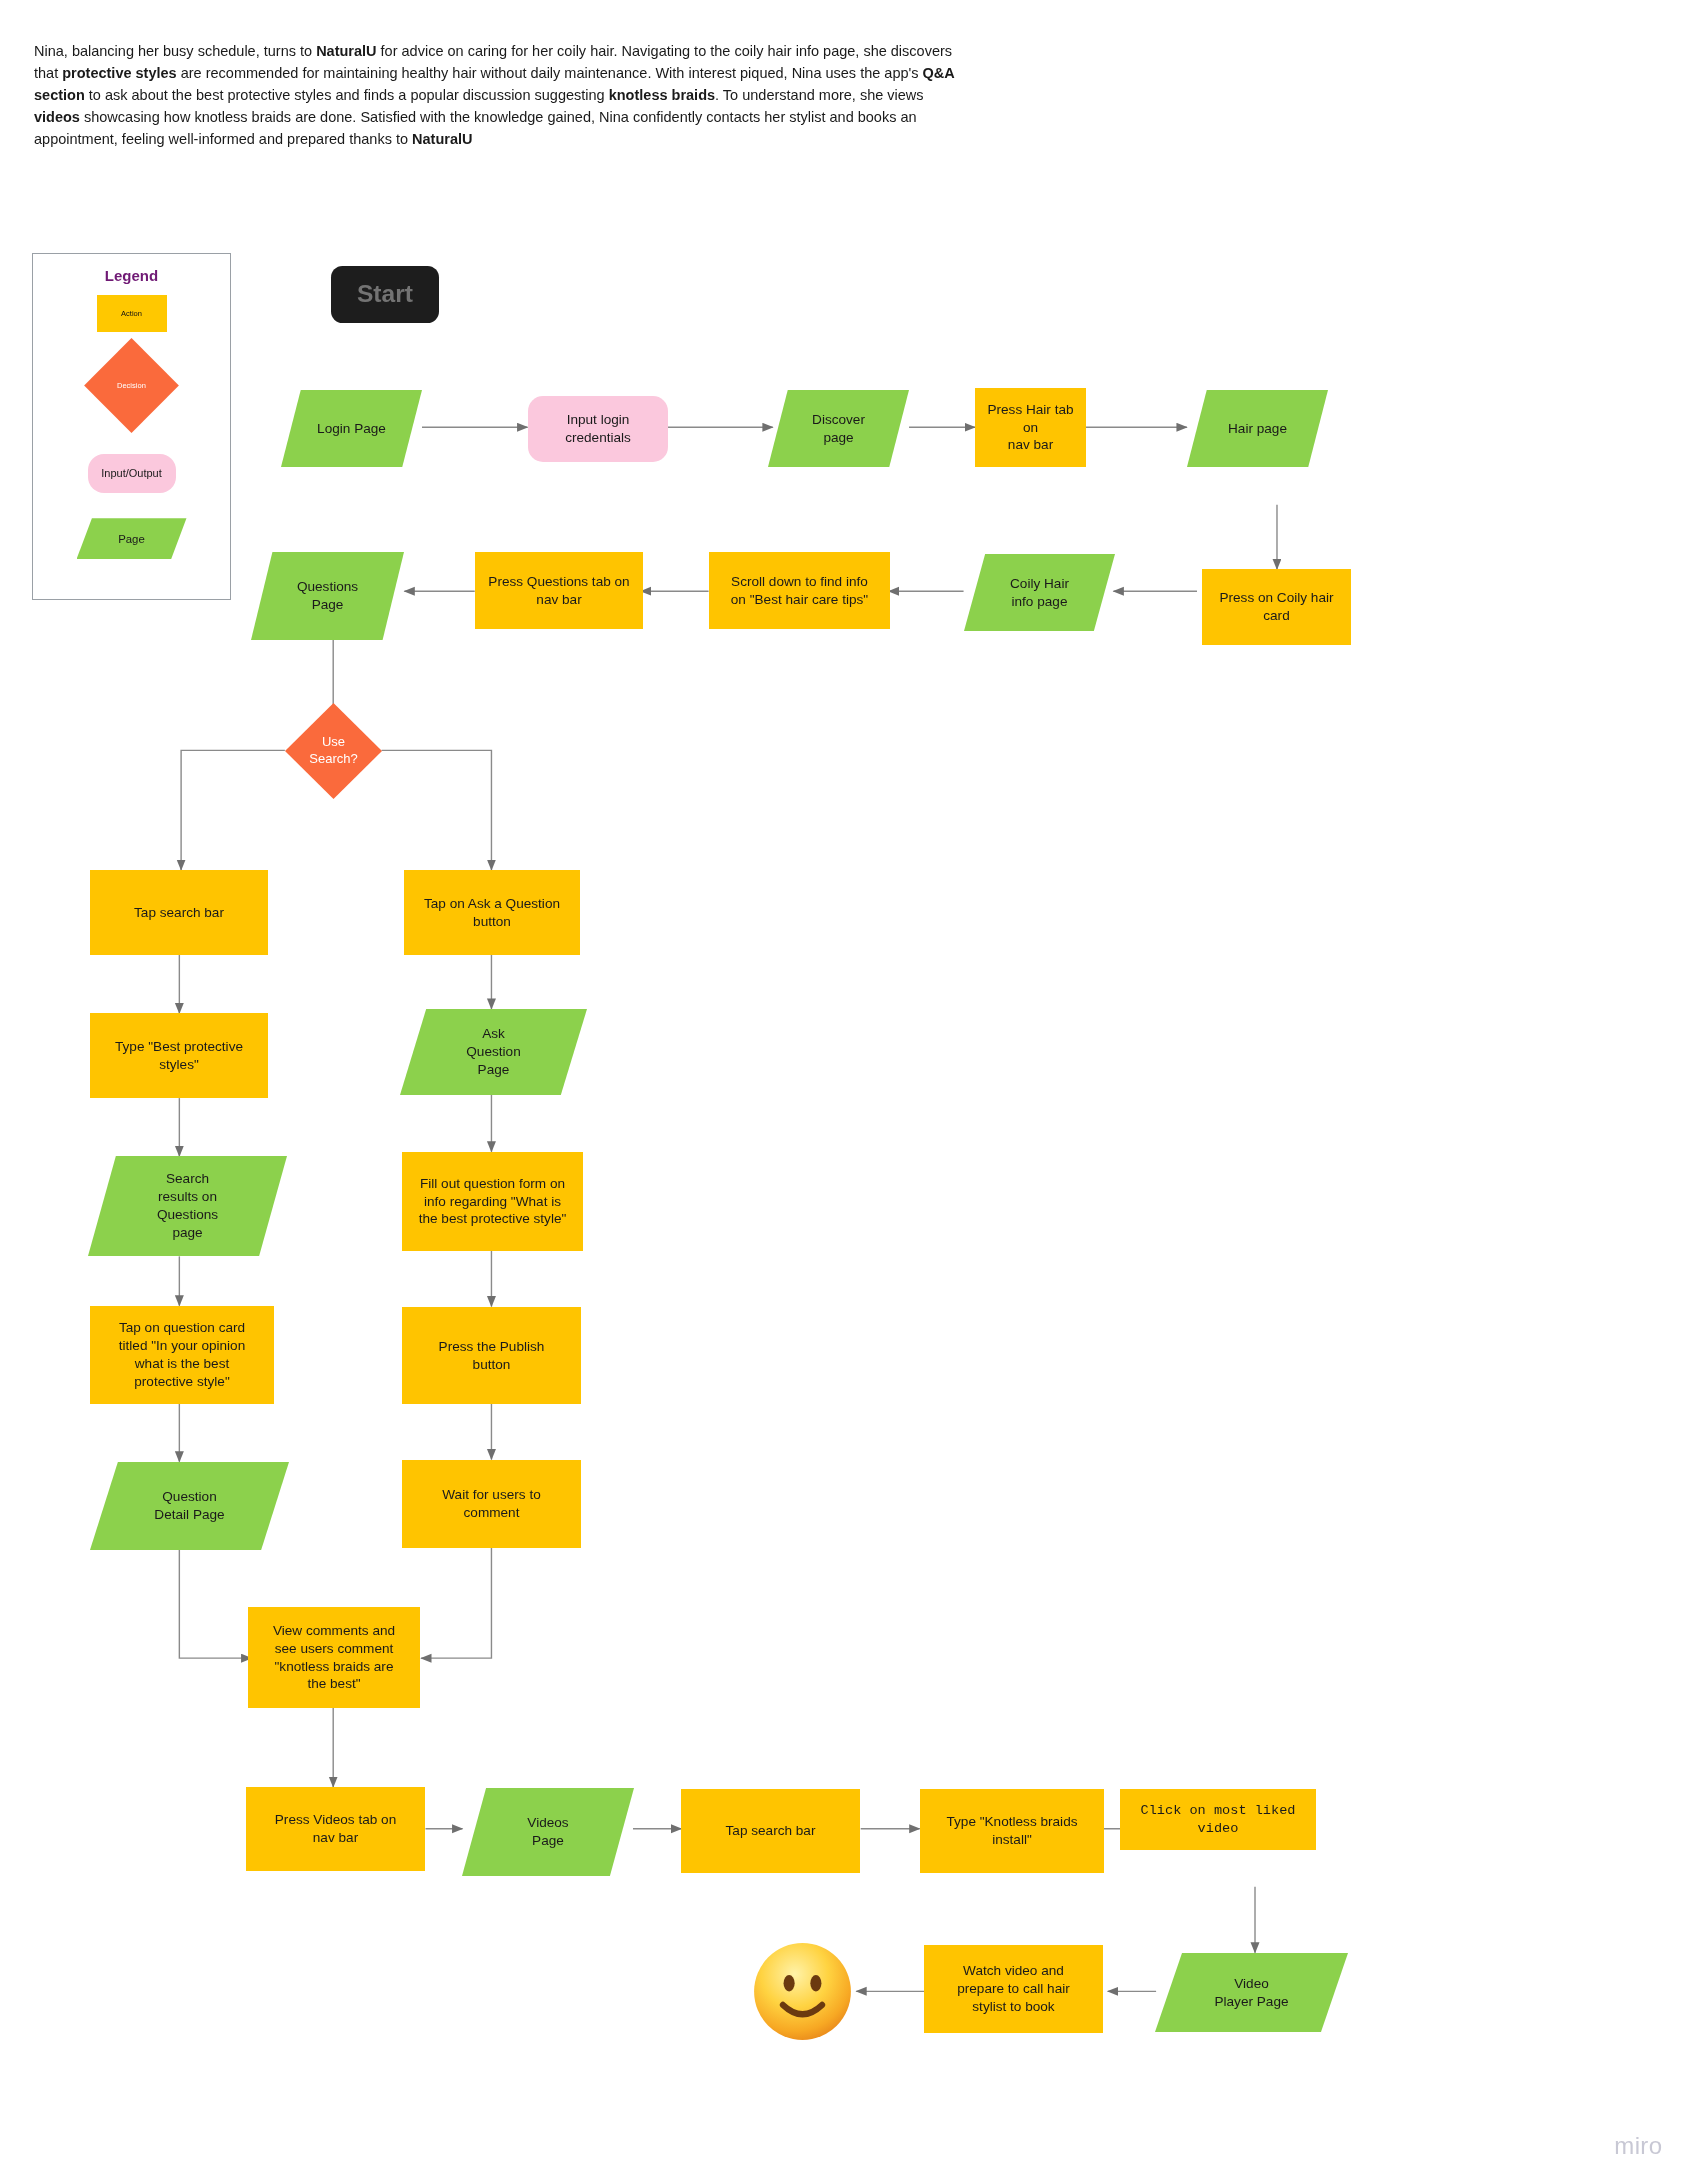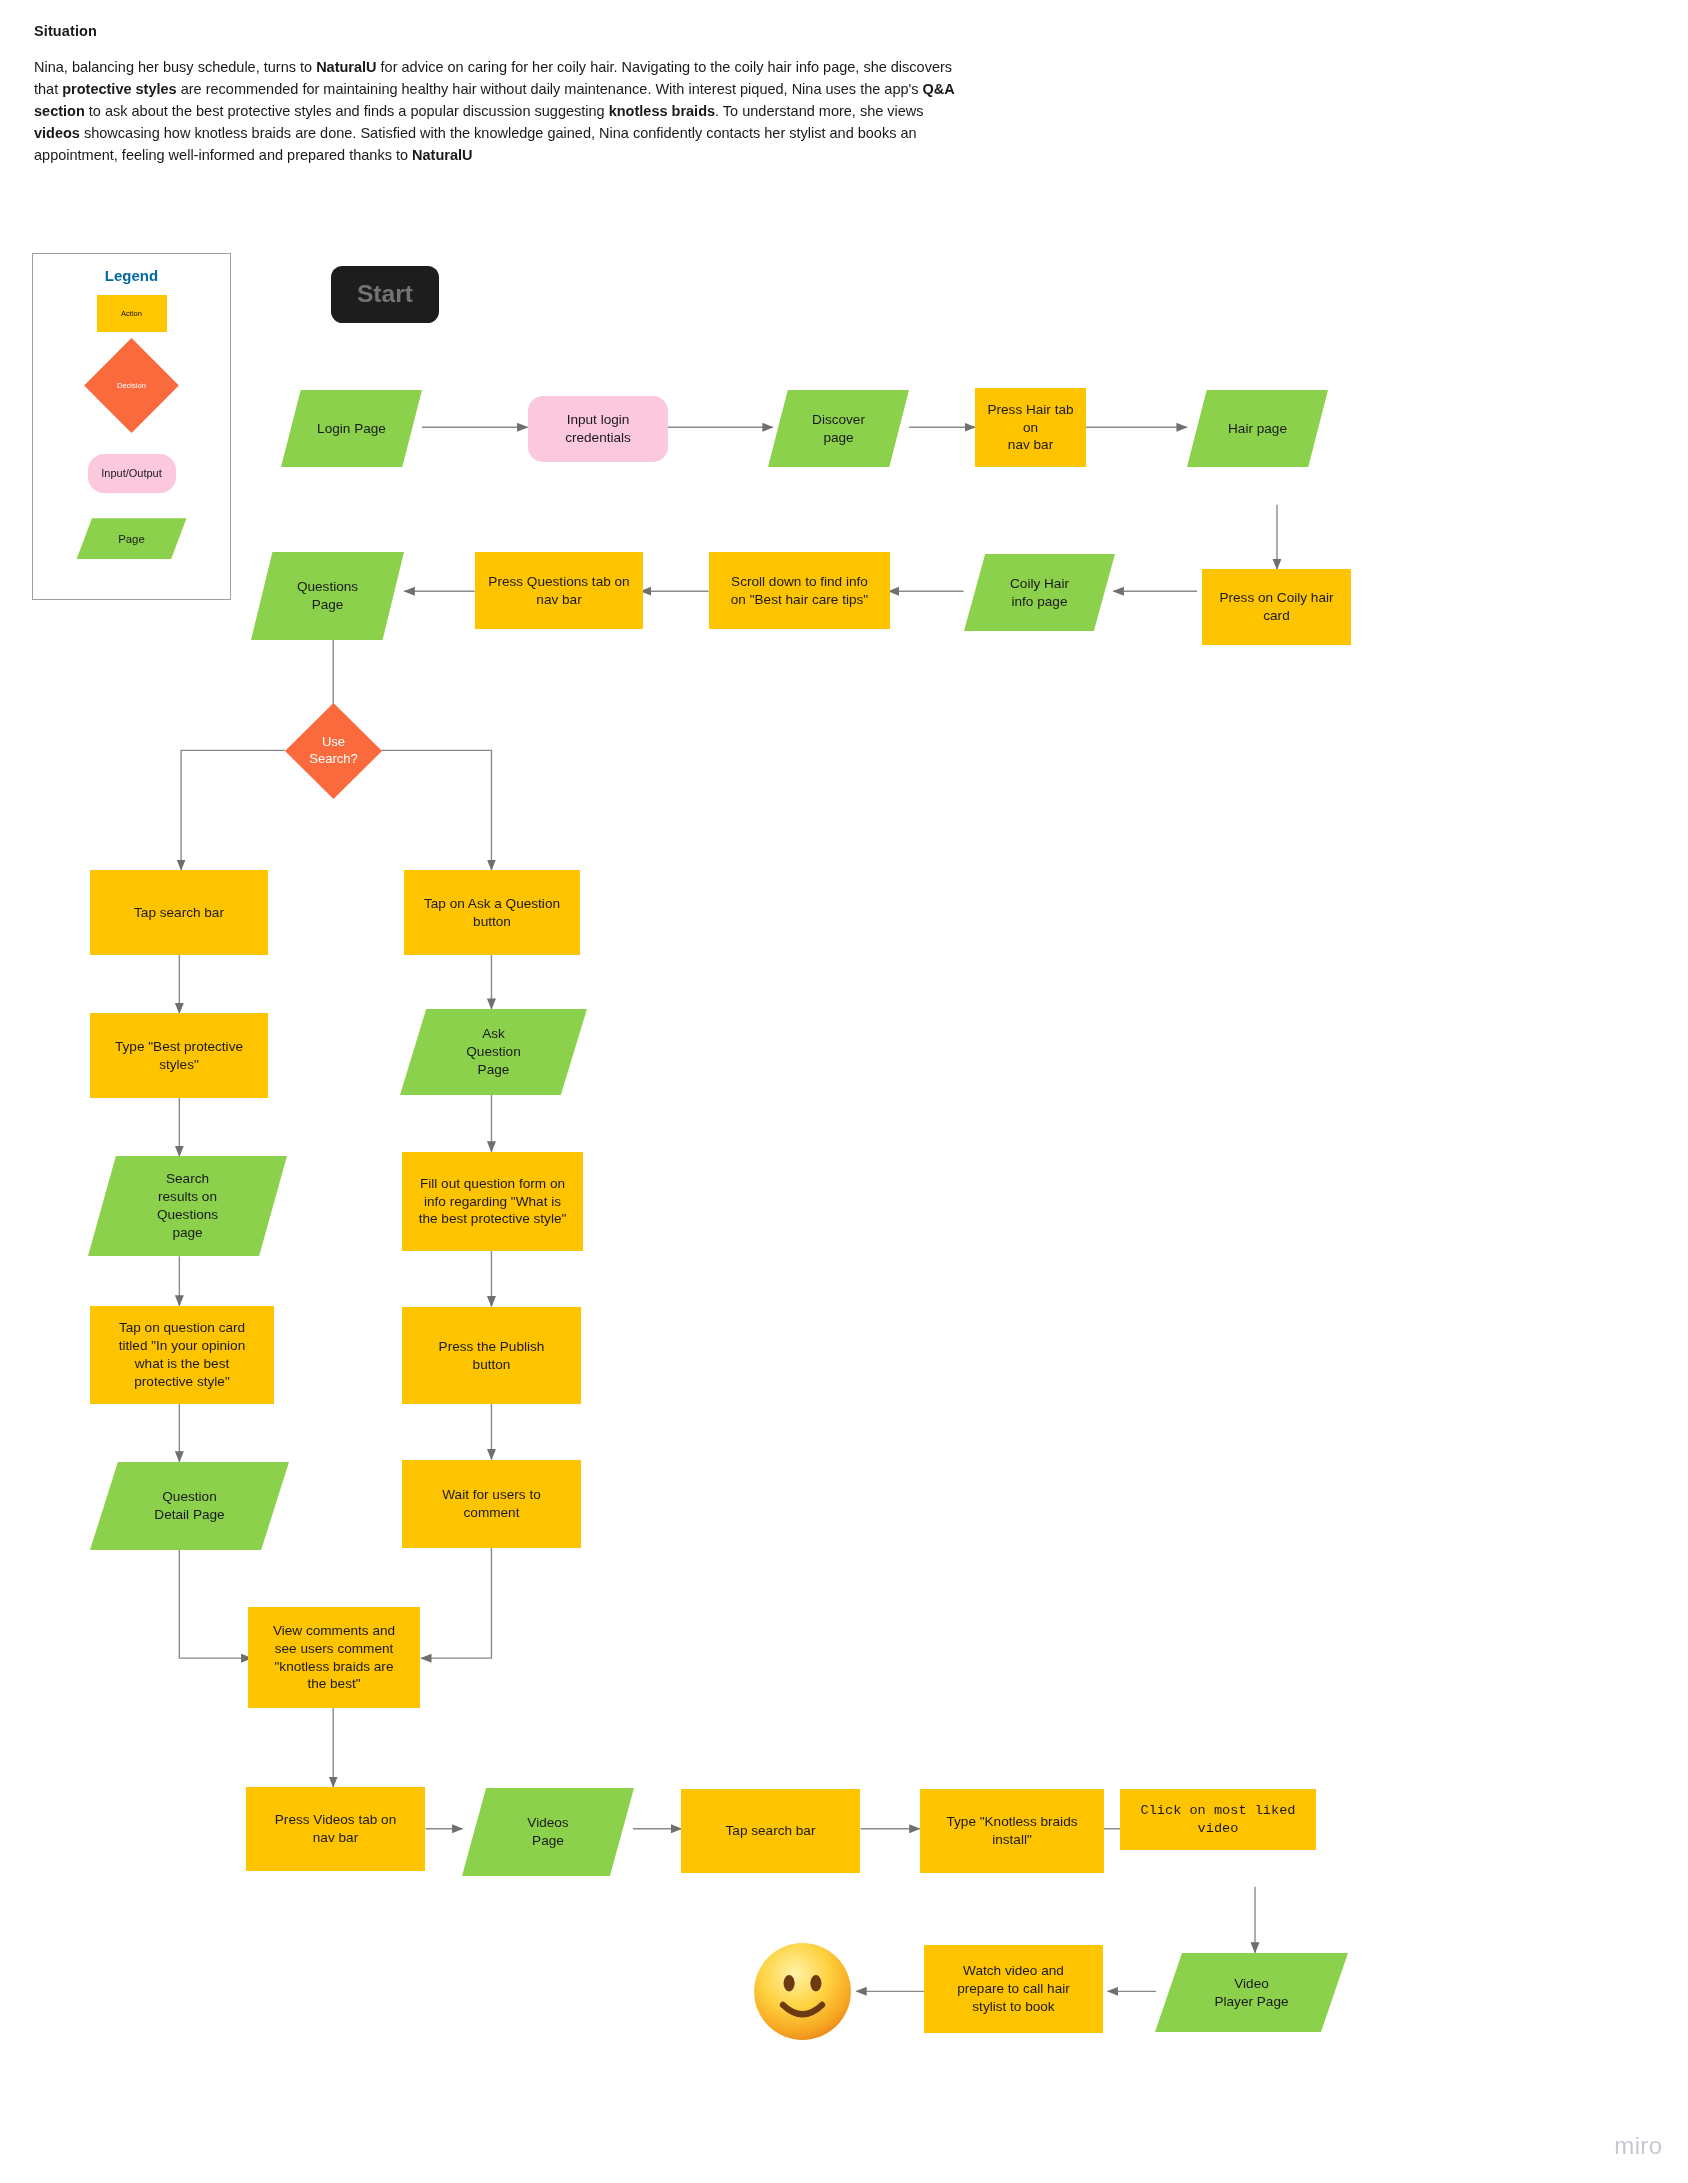--- a/index.html
+++ b/index.html
@@ -13,21 +13,21 @@
   #situation{position:absolute;left:34px;top:23px;width:932px;}
   #situation .sit-title{font-size:14.5px;font-weight:bold;color:#1a1a1a;letter-spacing:0.1px;}
   #situation .sit-body{margin-top:17px;font-size:14.5px;line-height:1.52;color:#1a1a1a;}
   #situation .sit-body b{font-weight:bold;}
 
   
   #legend{
     position:absolute;left:32px;top:253px;width:199px;height:347px;
     border:1.8px solid #9aa0a6;background:#fff;box-sizing:border-box;
   }
-  #legend .lg-title{text-align:center;font-size:15px;font-weight:bold;margin-top:13px;color:#0369a1;}
+  #legend .lg-title{text-align:center;font-size:15px;font-weight:bold;margin-top:13px;color:#701a75;}
   .lg-row{display:flex;align-items:center;justify-content:center;}
   .lg-action{
     width:70px;height:37px;background:#FFC800;margin-top:11.4px;
     display:flex;align-items:center;justify-content:center;
     font-size:7.5px;color:#111;
   }
   .lg-decision{
     width:67px;height:67px;background:#FA6A3C;transform:rotate(45deg);
     margin-top:19.3px;display:flex;align-items:center;justify-content:center;
   }
@@ -78,21 +78,20 @@
   
   .smiley{position:absolute;}
   
   #miro{position:absolute;right:25.5px;bottom:23px;font-size:24px;color:#c8c8d4;
         letter-spacing:0.4px;font-family:"Liberation Sans",sans-serif;}
 </style>
 </head>
 <body>
 
 <div id="situation">
-  <div class="sit-title">Situation</div>
   <div class="sit-body" id="sit-body">Nina, balancing her busy schedule, turns to <b>NaturalU</b> for advice on caring for her coily hair. Navigating to the coily hair info page, she discovers that <b>protective styles</b> are recommended for maintaining healthy hair without daily maintenance. With interest piqued, Nina uses the app's <b>Q&amp;A section</b> to ask about the best protective styles and finds a popular discussion suggesting <b>knotless braids</b>. To understand more, she views <b>videos</b> showcasing how knotless braids are done. Satisfied with the knowledge gained, Nina confidently contacts her stylist and books an appointment, feeling well-informed and prepared thanks to <b>NaturalU</b></div>
 </div>
 
 <div id="legend">
   <div class="lg-title">Legend</div>
   <div class="lg-row">
       <div class="lg-action">Action</div>
     </div>
   <div class="lg-row">
       <div class="lg-decision">

